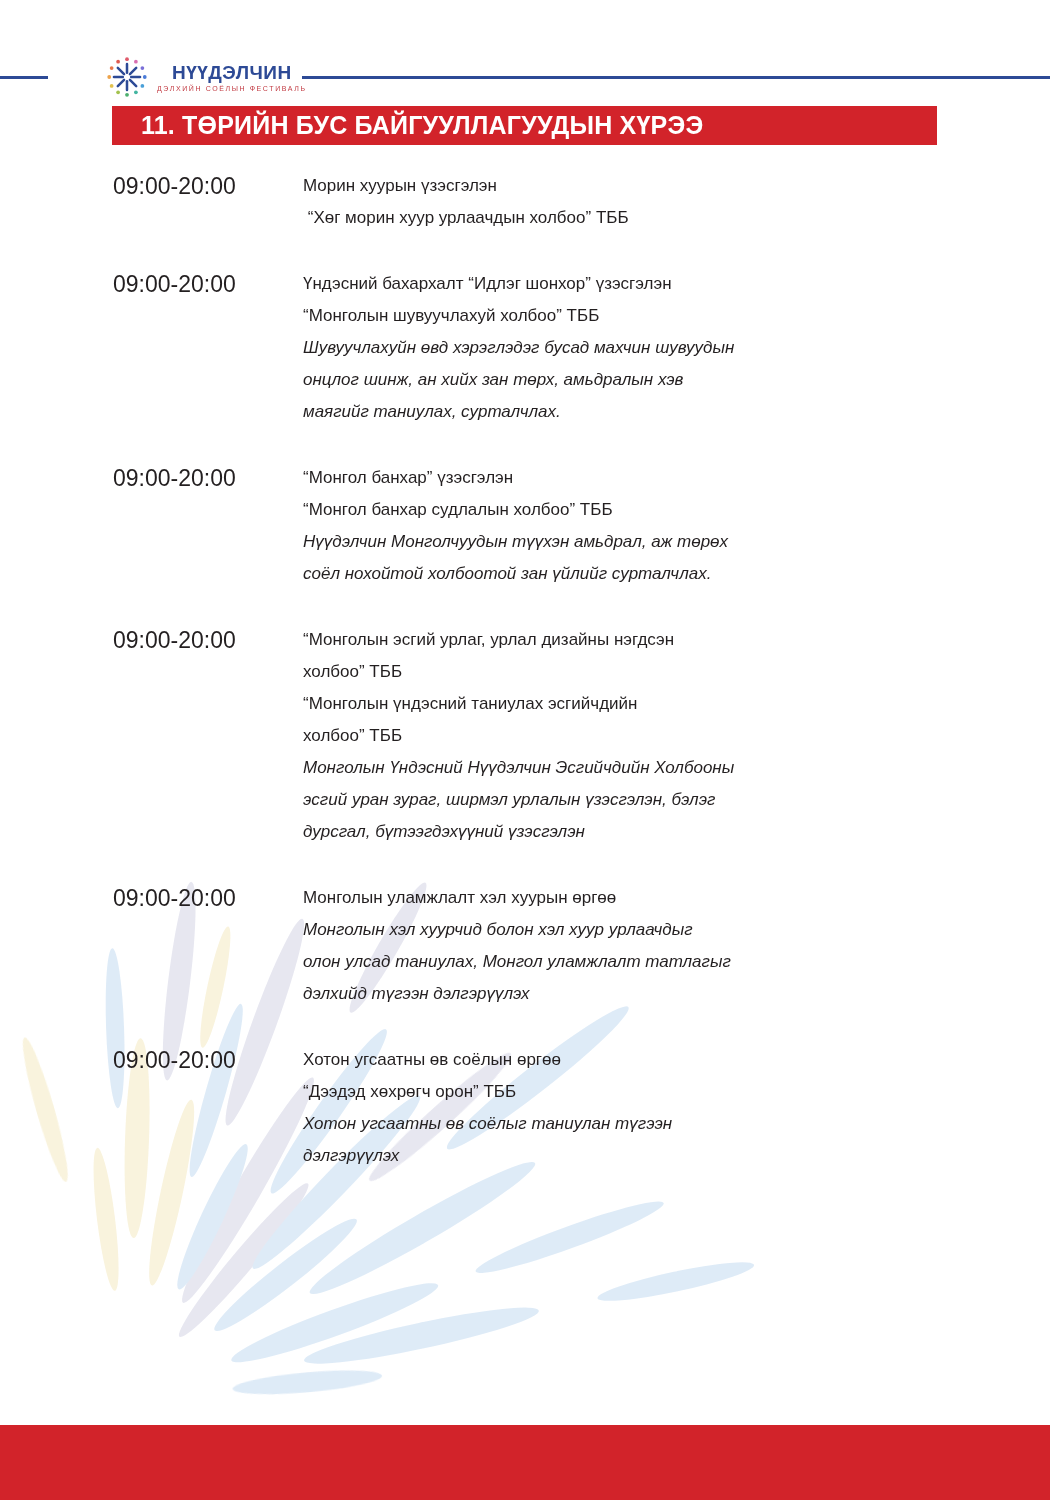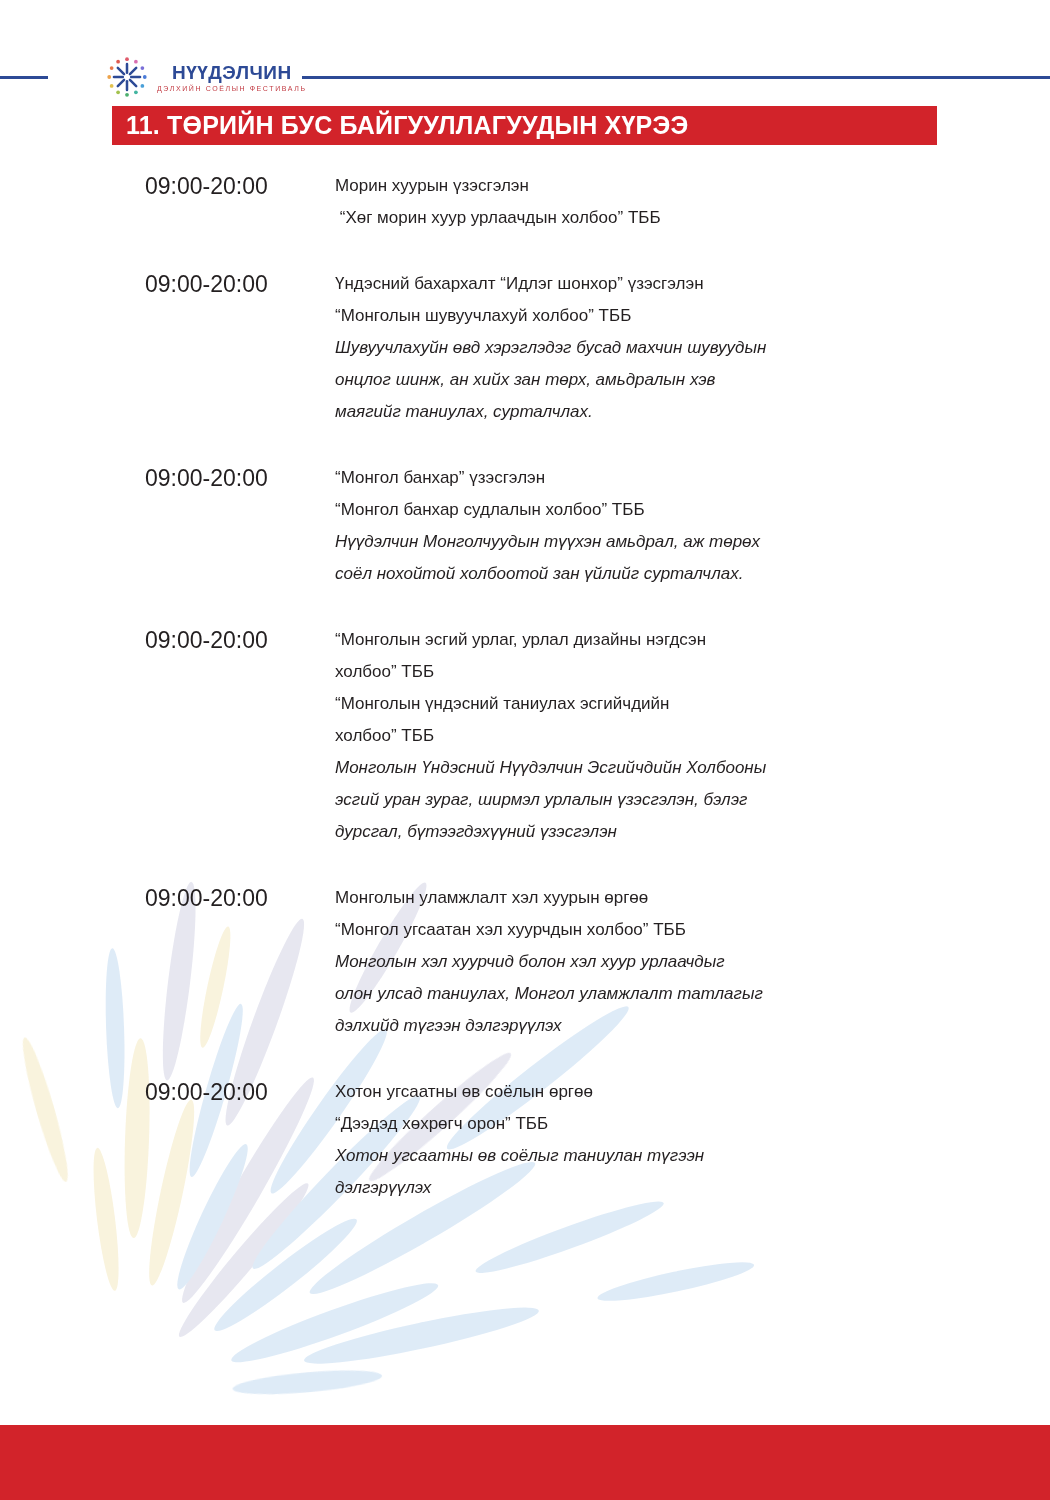--- a/index.html
+++ b/index.html
@@ -16,26 +16,26 @@
   .rule-right{left:302px;right:0;}
   .logo{position:absolute;left:104px;top:54px;display:flex;align-items:flex-start;}
   .logo-icon{width:46px;height:46px;}
   .logo-text{margin-left:7px;padding-top:9px;display:flex;flex-direction:column;align-items:center;}
   .logo-word{font-size:19px;font-weight:700;color:#2d4a96;letter-spacing:0.5px;line-height:1;}
   .logo-sub{font-size:7px;color:#c23b43;letter-spacing:1.6px;margin-top:3px;white-space:nowrap;}
   
   .title-bar{
     position:absolute;left:112px;top:106px;width:825px;height:39px;
     background:#d2232a;color:#ffffff;display:flex;align-items:center;
-    box-sizing:border-box;padding-left:14px;
+    box-sizing:border-box;padding-left:29px;
     font-size:25px;font-weight:700;letter-spacing:0.2px;
   }
   
   .schedule{position:absolute;left:113px;top:170px;width:825px;}
-  .entry{display:flex;margin-bottom:34px;margin-left:32px;}
+  .entry{display:flex;margin-bottom:34px;}
   .entry-time{flex:0 0 190px;width:190px;font-size:23px;line-height:32px;color:#231f20;}
   .entry-lines{width:635px;font-size:17px;line-height:32px;color:#231f20;}
   .entry-line{white-space:pre-wrap;}
   .entry-line.italic{font-style:italic;}
   
   .footer-bar{position:absolute;left:0;bottom:0;width:1050px;height:75px;background:#d2232a;}
 </style>
 </head>
 <body>
 
@@ -199,21 +199,20 @@
         <div class="entry-line italic">Монголын Үндэсний Нүүдэлчин Эсгийчдийн Холбооны</div>
         <div class="entry-line italic">эсгий уран зураг, ширмэл урлалын үзэсгэлэн, бэлэг</div>
         <div class="entry-line italic">дурсгал, бүтээгдэхүүний үзэсгэлэн</div>
       </div>
   </div>
 
   <div class="entry">
     <div class="entry-time">09:00-20:00</div>
     <div class="entry-lines">
         <div class="entry-line">Монголын уламжлалт хэл хуурын өргөө</div>
-        <div class="entry-line">“Монгол угсаатан хэл хуурчдын холбоо” ТББ</div>
         <div class="entry-line italic">Монголын хэл хуурчид болон хэл хуур урлаачдыг</div>
         <div class="entry-line italic">олон улсад таниулах, Монгол уламжлалт татлагыг</div>
         <div class="entry-line italic">дэлхийд түгээн дэлгэрүүлэх</div>
       </div>
   </div>
 
   <div class="entry">
     <div class="entry-time">09:00-20:00</div>
     <div class="entry-lines">
         <div class="entry-line">Хотон угсаатны өв соёлын өргөө</div>

